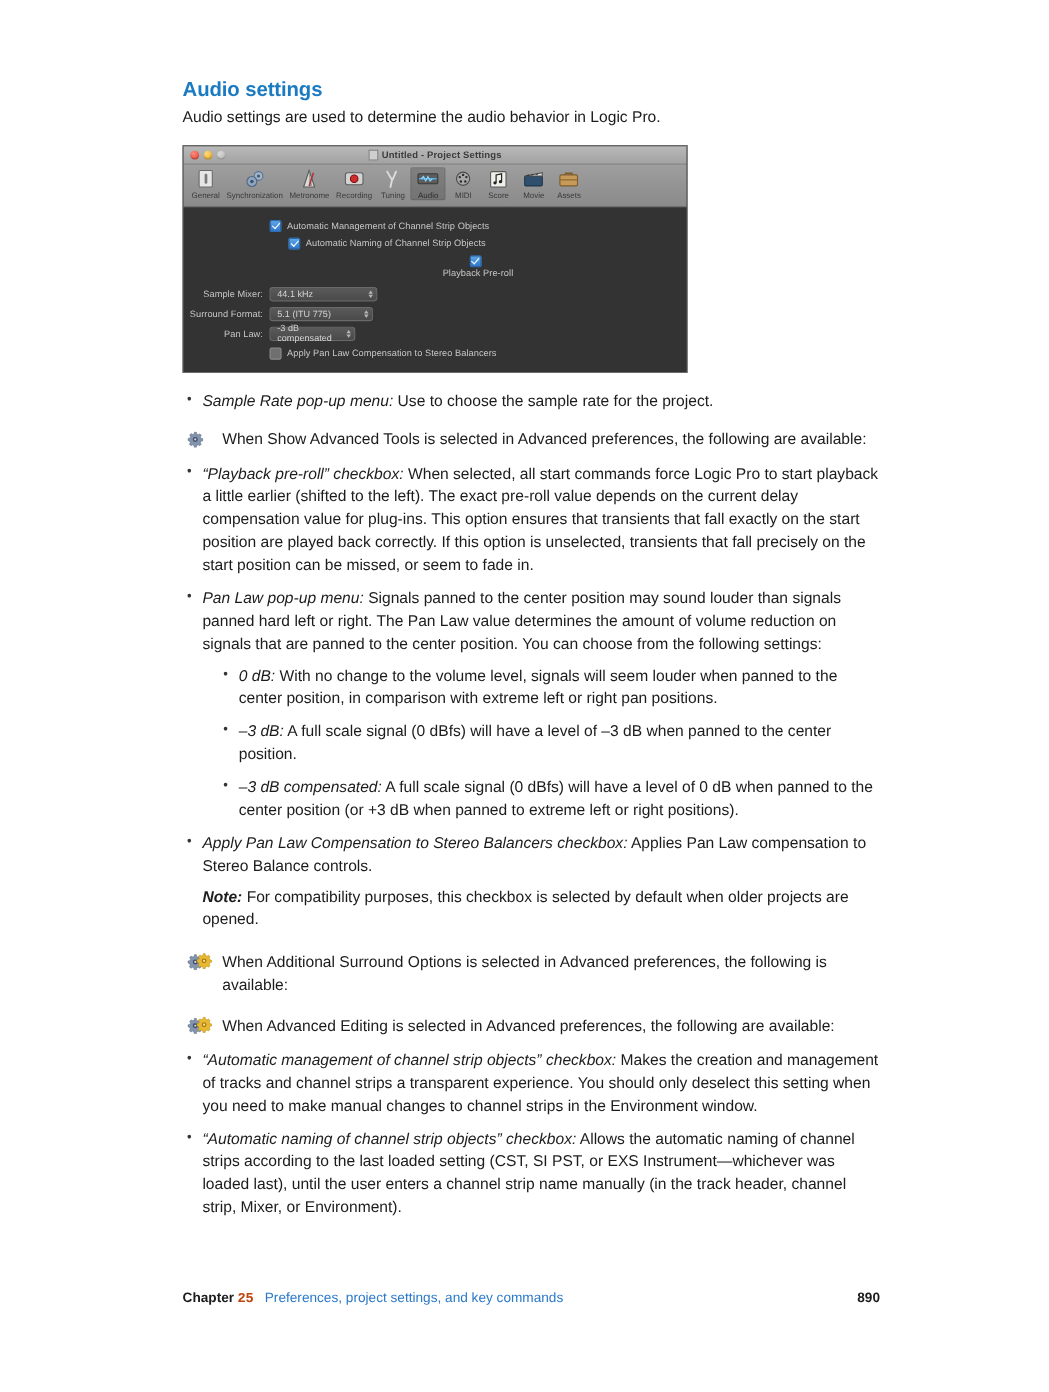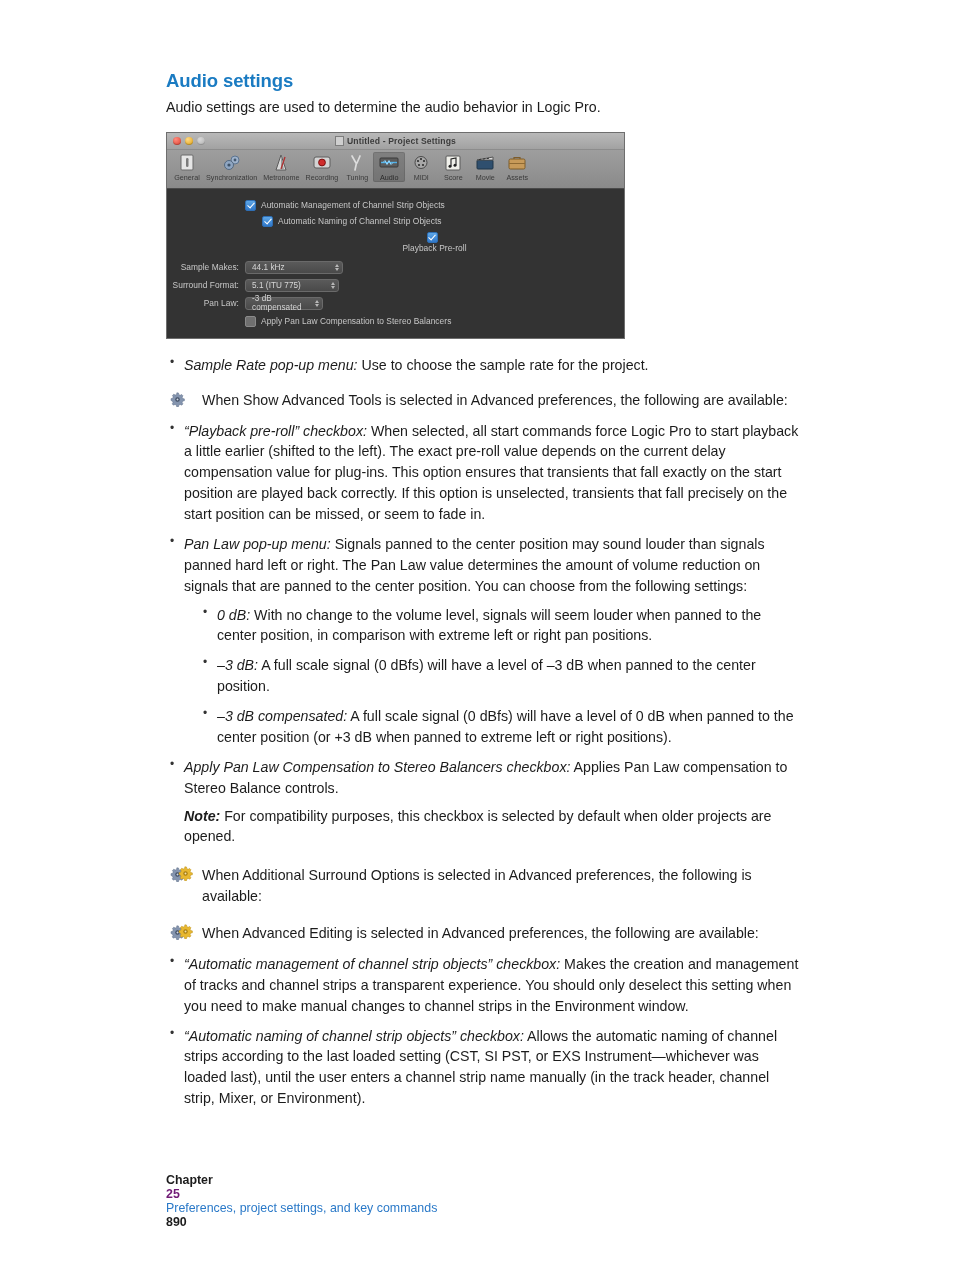--- a/index.html
+++ b/index.html
@@ -293,31 +293,31 @@
 
   
   .footer {
     position: absolute;
     left: 166px;
     top: 1173px;
     width: 634px;
     display: flex;
     align-items: baseline;
     font-size: 12.4px;
-    flex-direction: column;
   }
   .footer .chap {
     font-weight: bold;
     color: #1c1c1c;
     margin-right: 3px;
   }
   .footer .chapnum {
     font-weight: bold;
-    color: #701a75;
-    margin-right: 0;
+    color: #c2410c;
+    margin-right: 10px;
+    font-family: Liberation Mono, monospace;
   }
   .footer .flink {
     color: #2a79c8;
     flex: 1;
   }
   .footer .pageno {
     font-weight: bold;
     color: #1c1c1c;
   }
 </style>
@@ -470,21 +470,21 @@
           <span class="cbx on"></span>
           <span>Automatic Naming of Channel Strip Objects</span>
         </div>
 
         <div class="cb-row l3">
           <span class="cbx on"></span>
           <span>Playback Pre-roll</span>
         </div>
 
         <div class="field-row" style="margin-top:8px">
-          <span class="field-label">Sample Makes:</span>
+          <span class="field-label">Sample Mixer:</span>
           <span class="popup w1">
             <span>44.1 kHz</span>
             <span class="arrows">
                 <i class="up"></i>
                 <i class="down"></i>
               </span>
           </span>
         </div>
 
         <div class="field-row">

